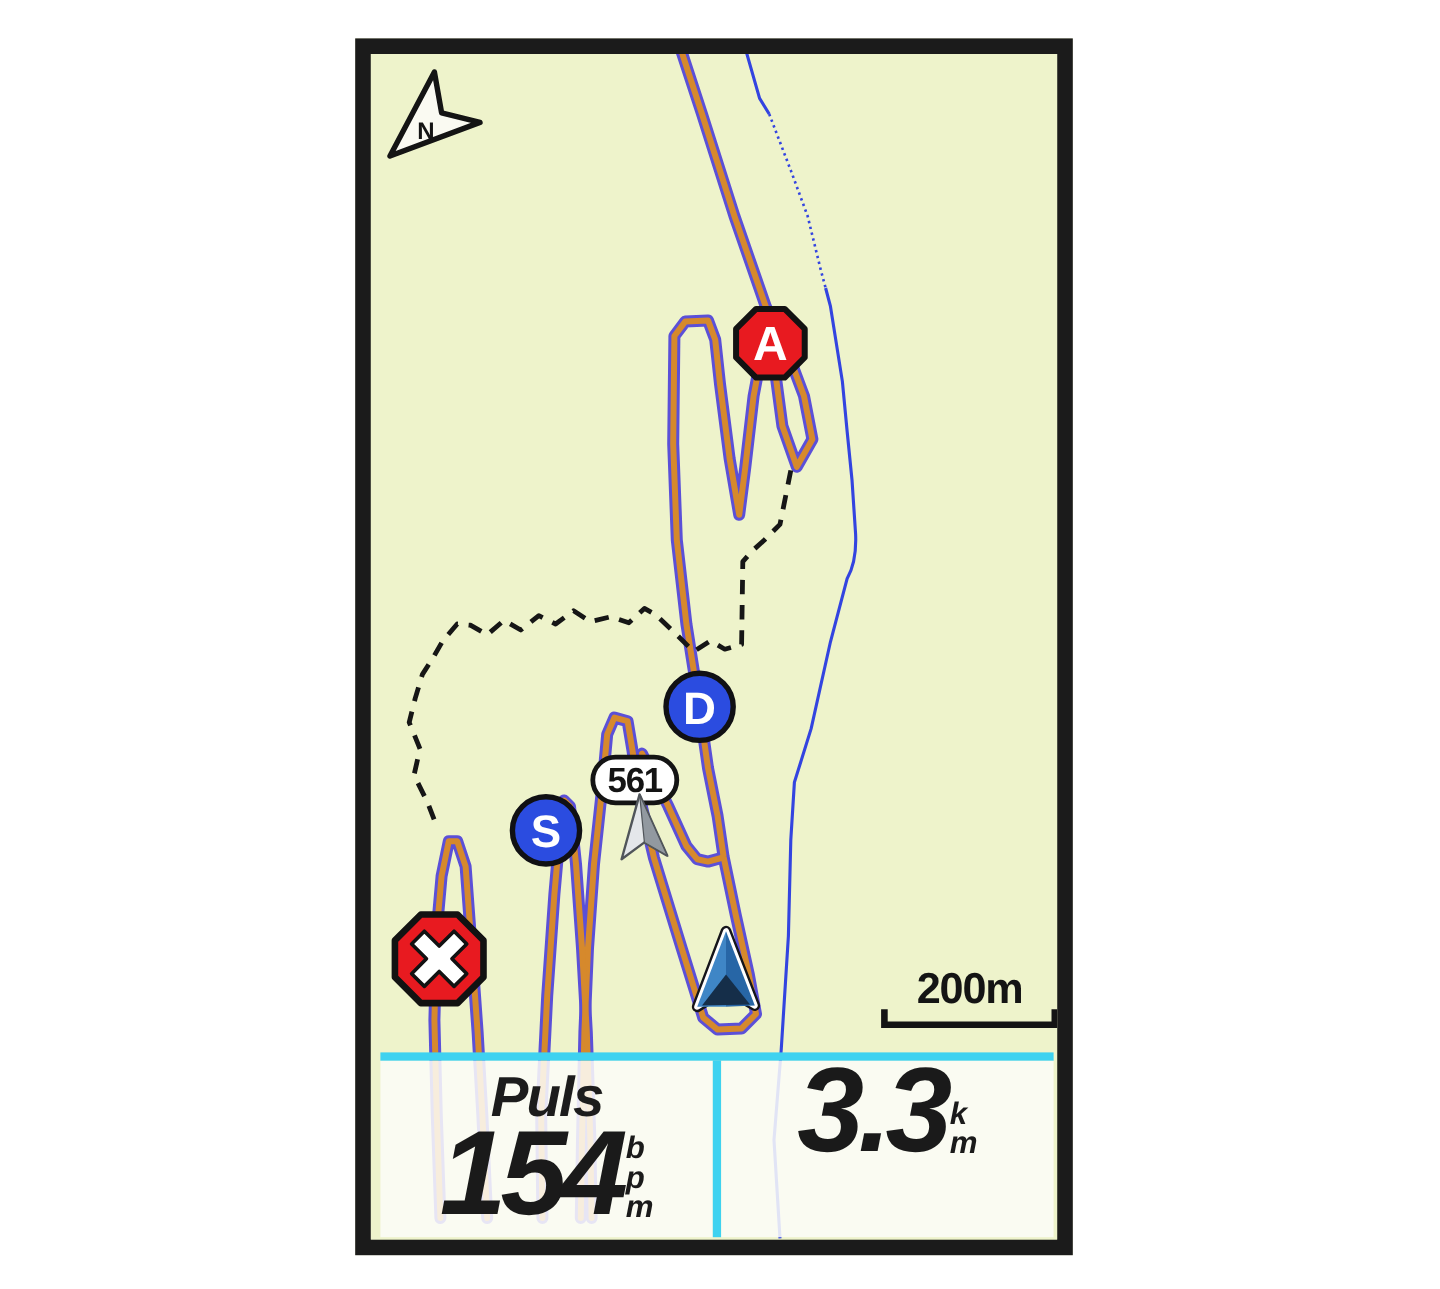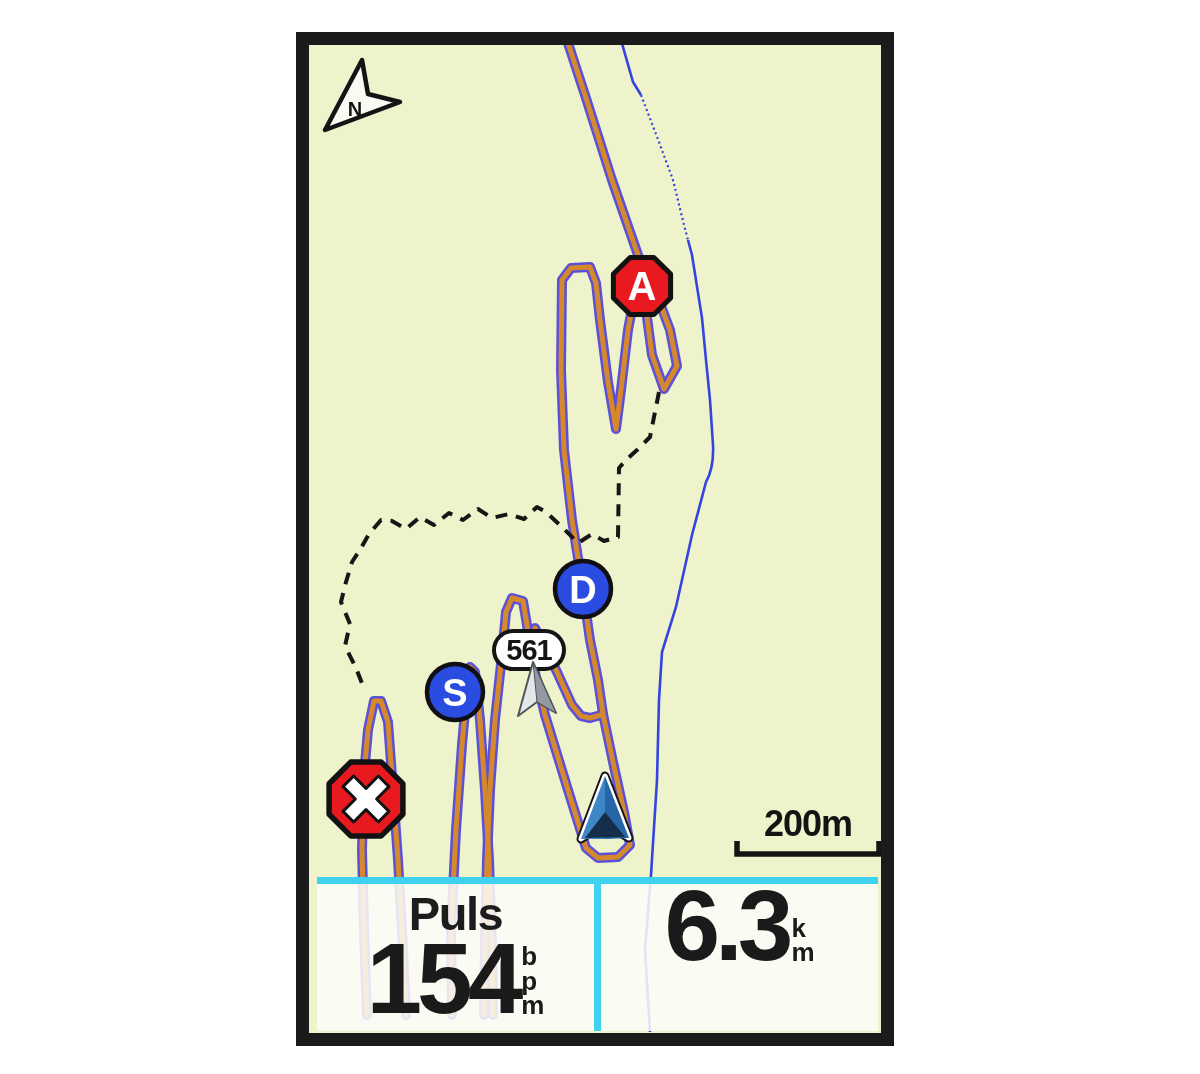--- a/index.html
+++ b/index.html
@@ -13,21 +13,21 @@
   }
   .map-svg{position:absolute;left:0;top:0;width:572px;height:988px;display:block;}
   svg text{font-family:"Liberation Sans",sans-serif;font-weight:bold;}
 
   
   .fields-wrap{
     position:absolute;left:8px;right:3px;bottom:2px;height:154px;
     display:flex;flex-direction:column;
   }
   .cyan-bar{height:7px;background:#3ed2f0;}
-  .fields-row{flex:1;display:flex;min-height:0;}
+  .fields-row{flex:1;display:flex;min-height:0;font-style:italic;}
   .field{
     flex:1;background:rgba(251,251,248,0.87);
     display:flex;flex-direction:column;align-items:center;
     overflow:hidden;
   }
   .field-divider{width:7px;background:#3ed2f0;}
   .field-label{
     margin-top:6px;font-size:47px;font-weight:bold;color:#1c1c1c;
     letter-spacing:-1.5px;line-height:1.0;
   }
@@ -136,21 +136,21 @@
             <span class="unit-stack">
               <span>b</span>
               <span>p</span>
               <span>m</span>
             </span>
           </div>
         </div>
         <div class="field-divider"></div>
         <div class="field">
           <div class="value-row">
-            <span class="field-value">6.3</span>
+            <span class="field-value">3.3</span>
             <span class="unit-stack">
               <span>k</span>
               <span>m</span>
             </span>
           </div>
         </div>
       </div>
     </div>
 
   </div>

